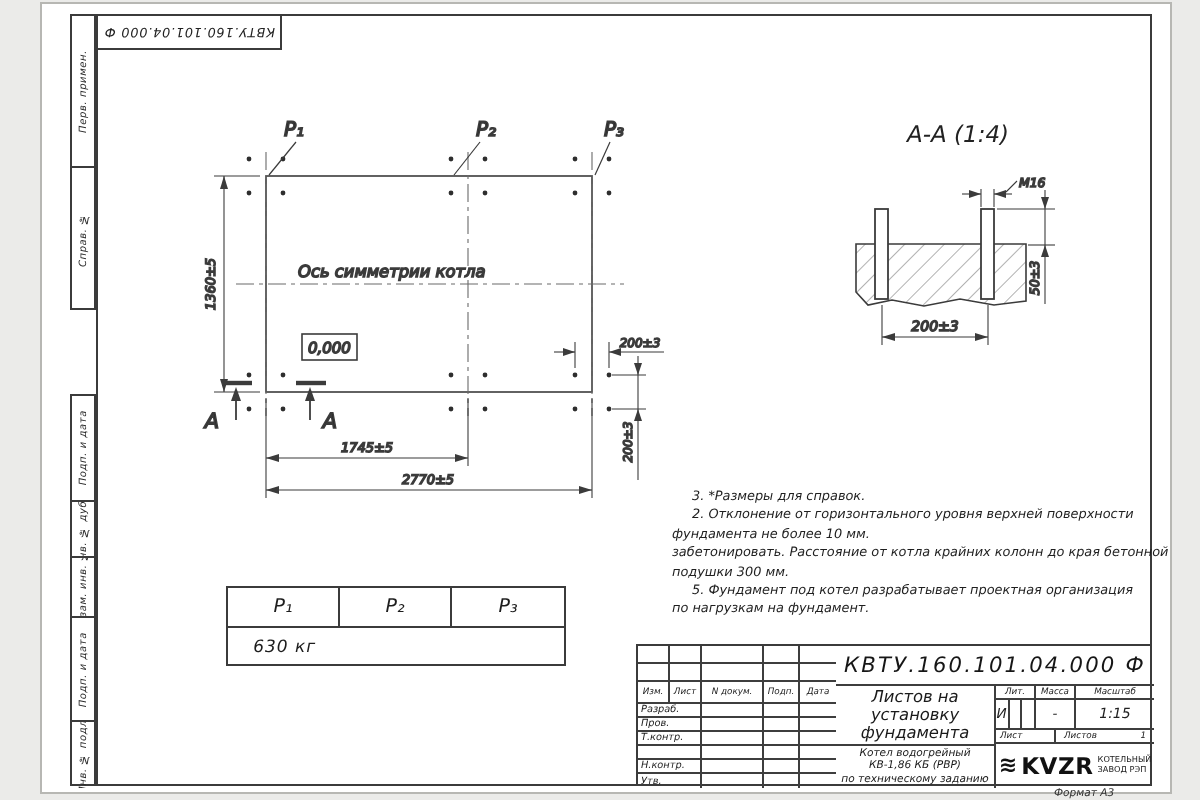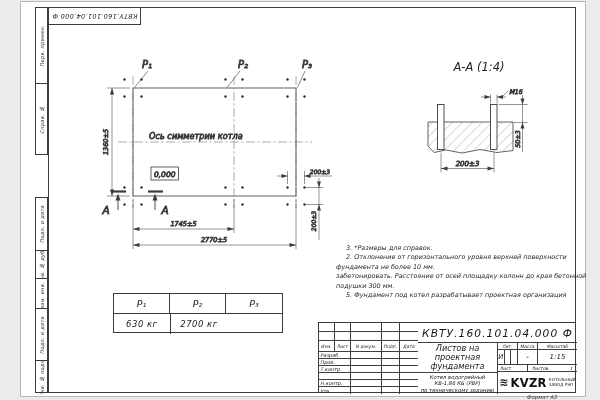--- a/index.html
+++ b/index.html
@@ -279,34 +279,34 @@
   </div>
   <div class="scell" style="height:33px;">
     <span class="vtext">Инв. № подл.</span>
   </div>
 </div>
 
 <div class="abs notes">
   <div class="nline ind">3. *Размеры для справок.</div>
   <div class="nline ind">2. Отклонение от горизонтального уровня верхней поверхности</div>
   <div class="nline">фундамента не более 10 мм.</div>
-  <div class="nline">забетонировать. Расстояние от осей площадку колонн до края бетонной</div>
+  <div class="nline">забетонировать. Расстояние от котла крайних колонн до края бетонной</div>
   <div class="nline">подушки 300 мм.</div>
   <div class="nline ind">5. Фундамент под котел разрабатывает проектная организация</div>
+  <div class="nline">по нагрузкам на фундамент.</div>
 </div>
 
 <div class="abs ltable">
   <div class="lrow first">
     <div class="lcell hd">Р₁</div>
     <div class="lcell hd">Р₂</div>
     <div class="lcell hd">Р₃</div>
   </div>
   <div class="lrow">
     <div class="lcell vl">630 кг</div>
-    <div class="lcell vl">2700 кг</div>
   </div>
 </div>
 
 <div class="abs tblock">
 
   <div class="tb-abs" style="left:0;top:0;width:99px;height:71px;">
     <div class="trow" style="height:9px;">
       <div class="tcell" style="width:16px;"></div>
         <div class="tcell" style="width:16px;"></div>
       <div class="tcell" style="width:31px;"></div>
@@ -362,21 +362,21 @@
       <div class="tcell" style="width:31px;"></div>
         <div class="tcell" style="width:18px;"></div>
       <div class="tcell noborder-r" style="width:18px;"></div>
     </div>
   </div>
 
   <div class="tb-abs docnum">КВТУ.160.101.04.000  Ф</div>
 
   <div class="tb-abs ttitle">
     <div>Листов на</div>
-    <div>проектная</div>
+    <div>установку</div>
     <div>фундамента</div>
   </div>
 
   <div class="tb-abs tproduct">
     <div>Котел водогрейный</div>
     <div>КВ-1,86 КБ (РВР)</div>
     <div>по техническому заданию</div>
   </div>
 
   <div class="tb-abs" style="left:179px;top:20px;width:79px;height:51px;">

